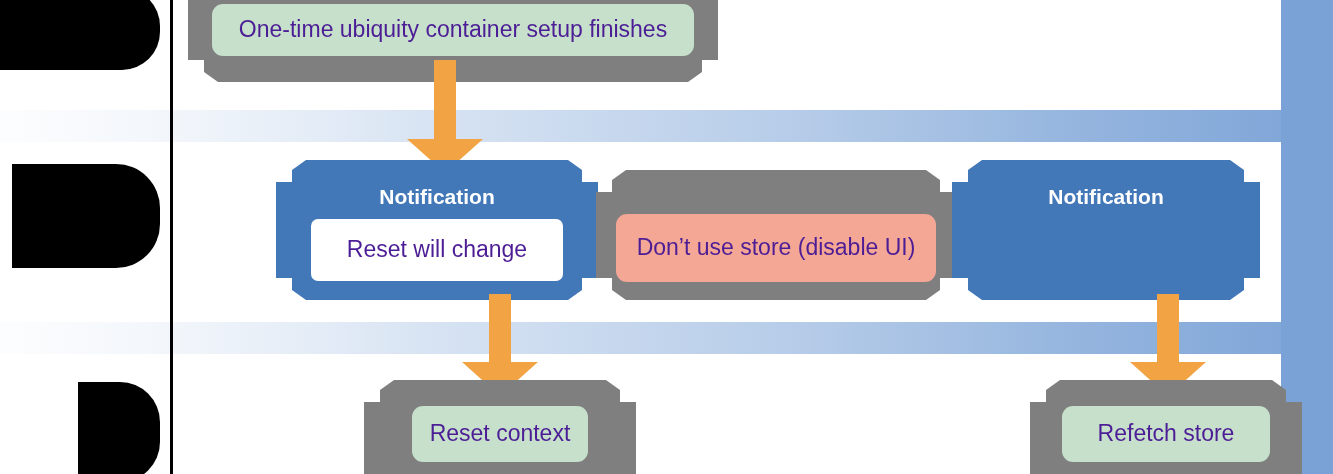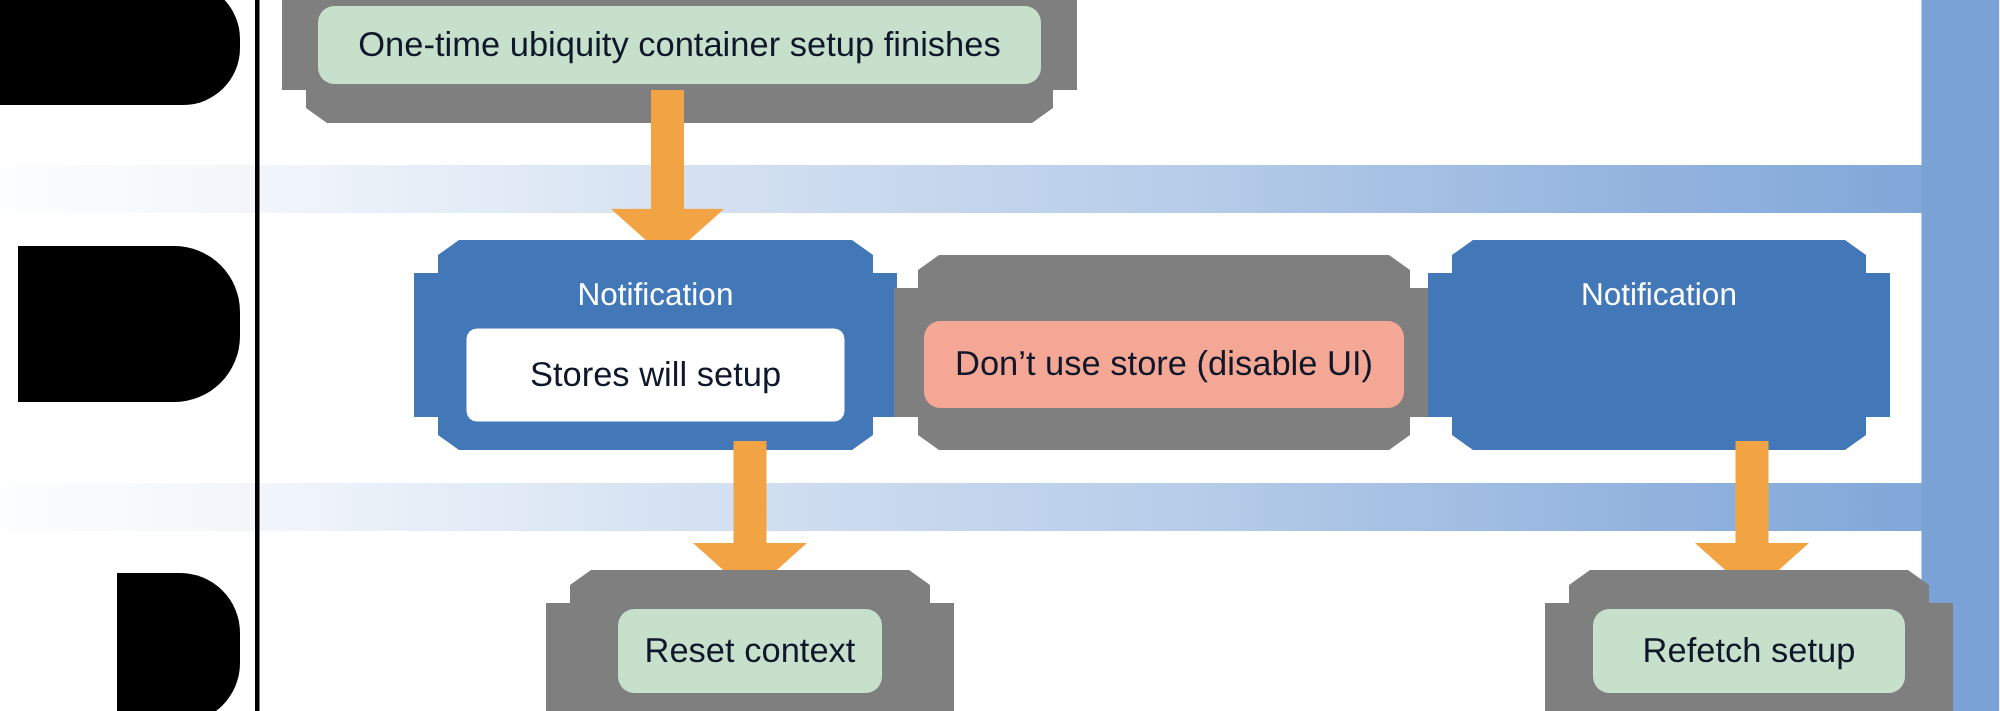--- a/index.html
+++ b/index.html
@@ -105,32 +105,32 @@
   }
 
   
   .pill{
     box-sizing:border-box;
     display:flex;
     align-items:center;
     justify-content:center;
     border-radius:11px;
     font-size:23px;
-    color:#0f172a;
+    color:#4c1d95;
     line-height:1.1;
     text-align:right;
     white-space:nowrap;
   }
   .pill-green{ background:#c6e0cb; }
   .pill-salmon{ background:#f4a795; }
   .pill-white{ background:#ffffff; border-radius:7px; }
 
   .shell-title{
     font-size:21px;
-    font-weight:normal;
+    font-weight:bold;
     color:#ffffff;
     line-height:1;
     white-space:nowrap;
   }
 
   
   .connector{
     position:absolute;
     pointer-events:none;
   }
@@ -180,25 +180,25 @@
     <div class="pill pill-green" style="width:482px; height:52px;">One-time ubiquity container setup finishes</div>
   </div>
 
   <div class="connector" style="left:407px; top:60px; width:76px; height:113px;">
     <div class="shaft" style="height:92px;"></div>
     <div class="head"></div>
   </div>
 
   <div class="shell shell-blue notched" style="left:276px; top:160px; width:322px; height:140px; padding-top:26px;">
     <div class="shell-title">Notification</div>
-    <div class="pill pill-white" style="width:252px; height:62px; margin-top:12px;">Stores will setup</div>
+    <div class="pill pill-white" style="width:252px; height:62px; margin-top:12px;">Reset will change</div>
   </div>
 
   <div class="shell shell-gray notched" style="left:596px; top:170px; width:360px; height:130px; padding-top:44px;">
-    <div class="pill pill-salmon" style="width:320px; height:58px;">Don’t use store (disable UI)</div>
+    <div class="pill pill-salmon" style="width:320px; height:68px;">Don’t use store (disable UI)</div>
   </div>
 
   <div class="shell shell-blue notched" style="left:952px; top:160px; width:308px; height:140px; padding-top:26px;">
     <div class="shell-title">Notification</div>
   </div>
 
   <div class="connector" style="left:462px; top:294px; width:76px; height:102px;">
     <div class="shaft" style="height:82px;"></div>
     <div class="head"></div>
   </div>
@@ -206,16 +206,16 @@
   <div class="connector" style="left:1130px; top:294px; width:76px; height:102px;">
     <div class="shaft" style="height:82px;"></div>
     <div class="head"></div>
   </div>
 
   <div class="shell shell-gray notched-top" style="left:364px; top:380px; width:272px; height:110px; padding-top:26px;">
     <div class="pill pill-green" style="width:176px; height:56px;">Reset context</div>
   </div>
 
   <div class="shell shell-gray notched-top" style="left:1030px; top:380px; width:272px; height:110px; padding-top:26px;">
-    <div class="pill pill-green" style="width:208px; height:56px;">Refetch setup</div>
+    <div class="pill pill-green" style="width:208px; height:56px;">Refetch store</div>
   </div>
 
 </div>
 
 </body></html>

